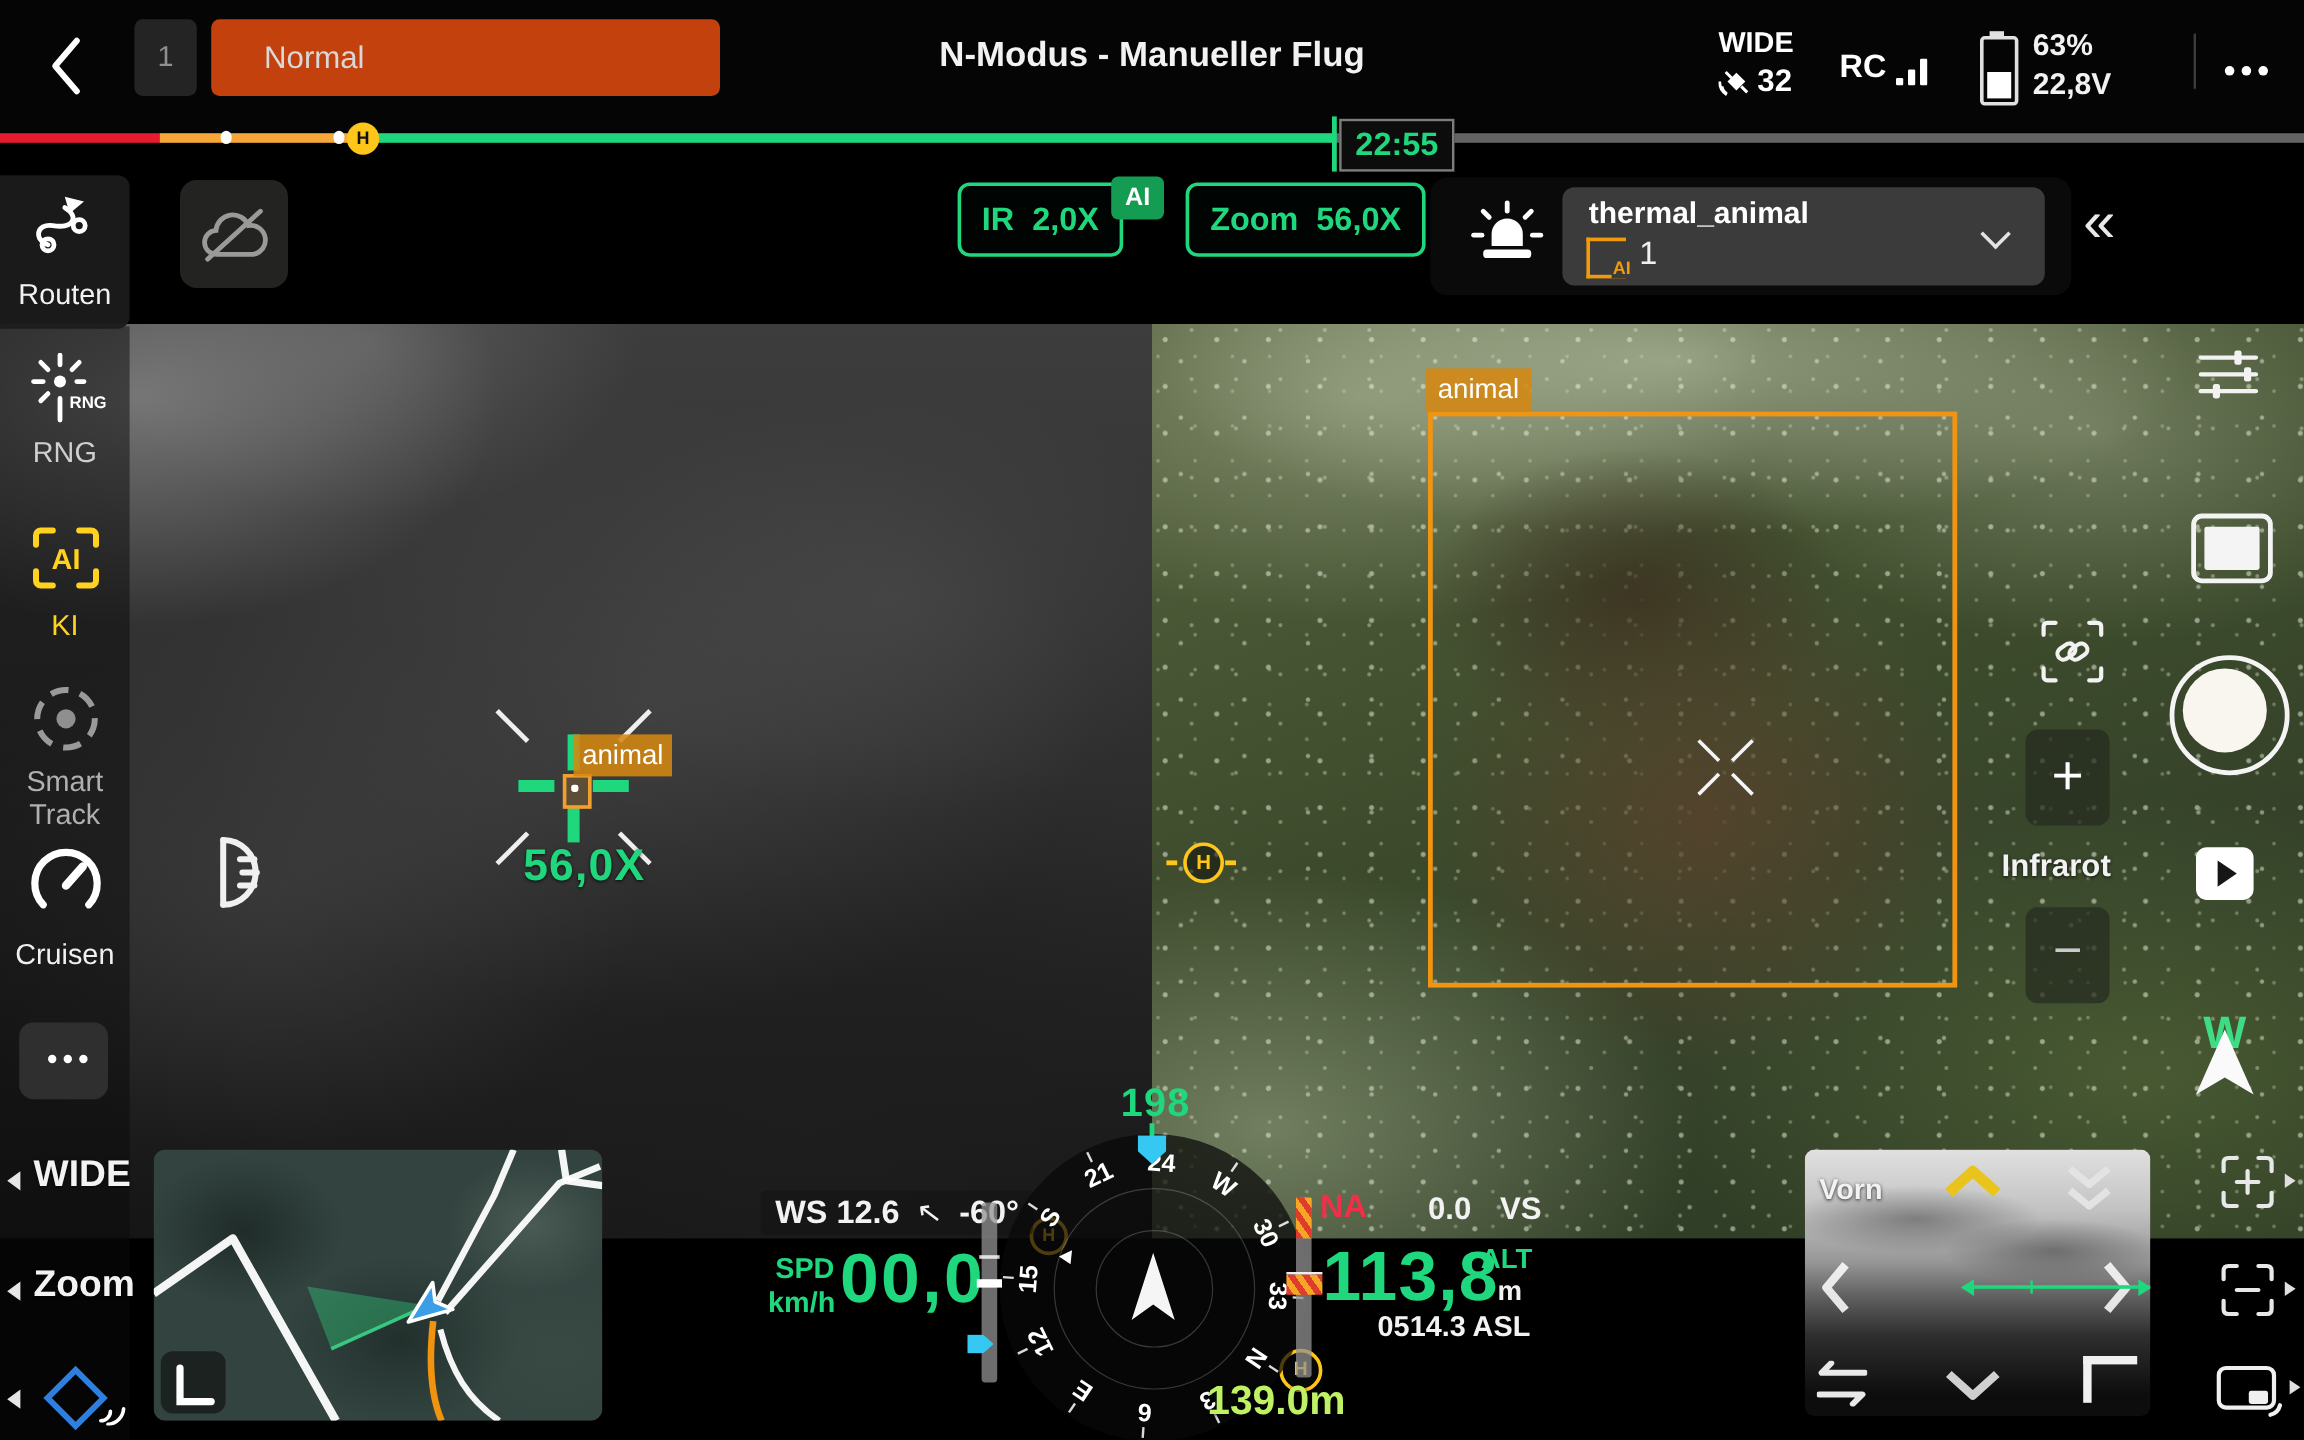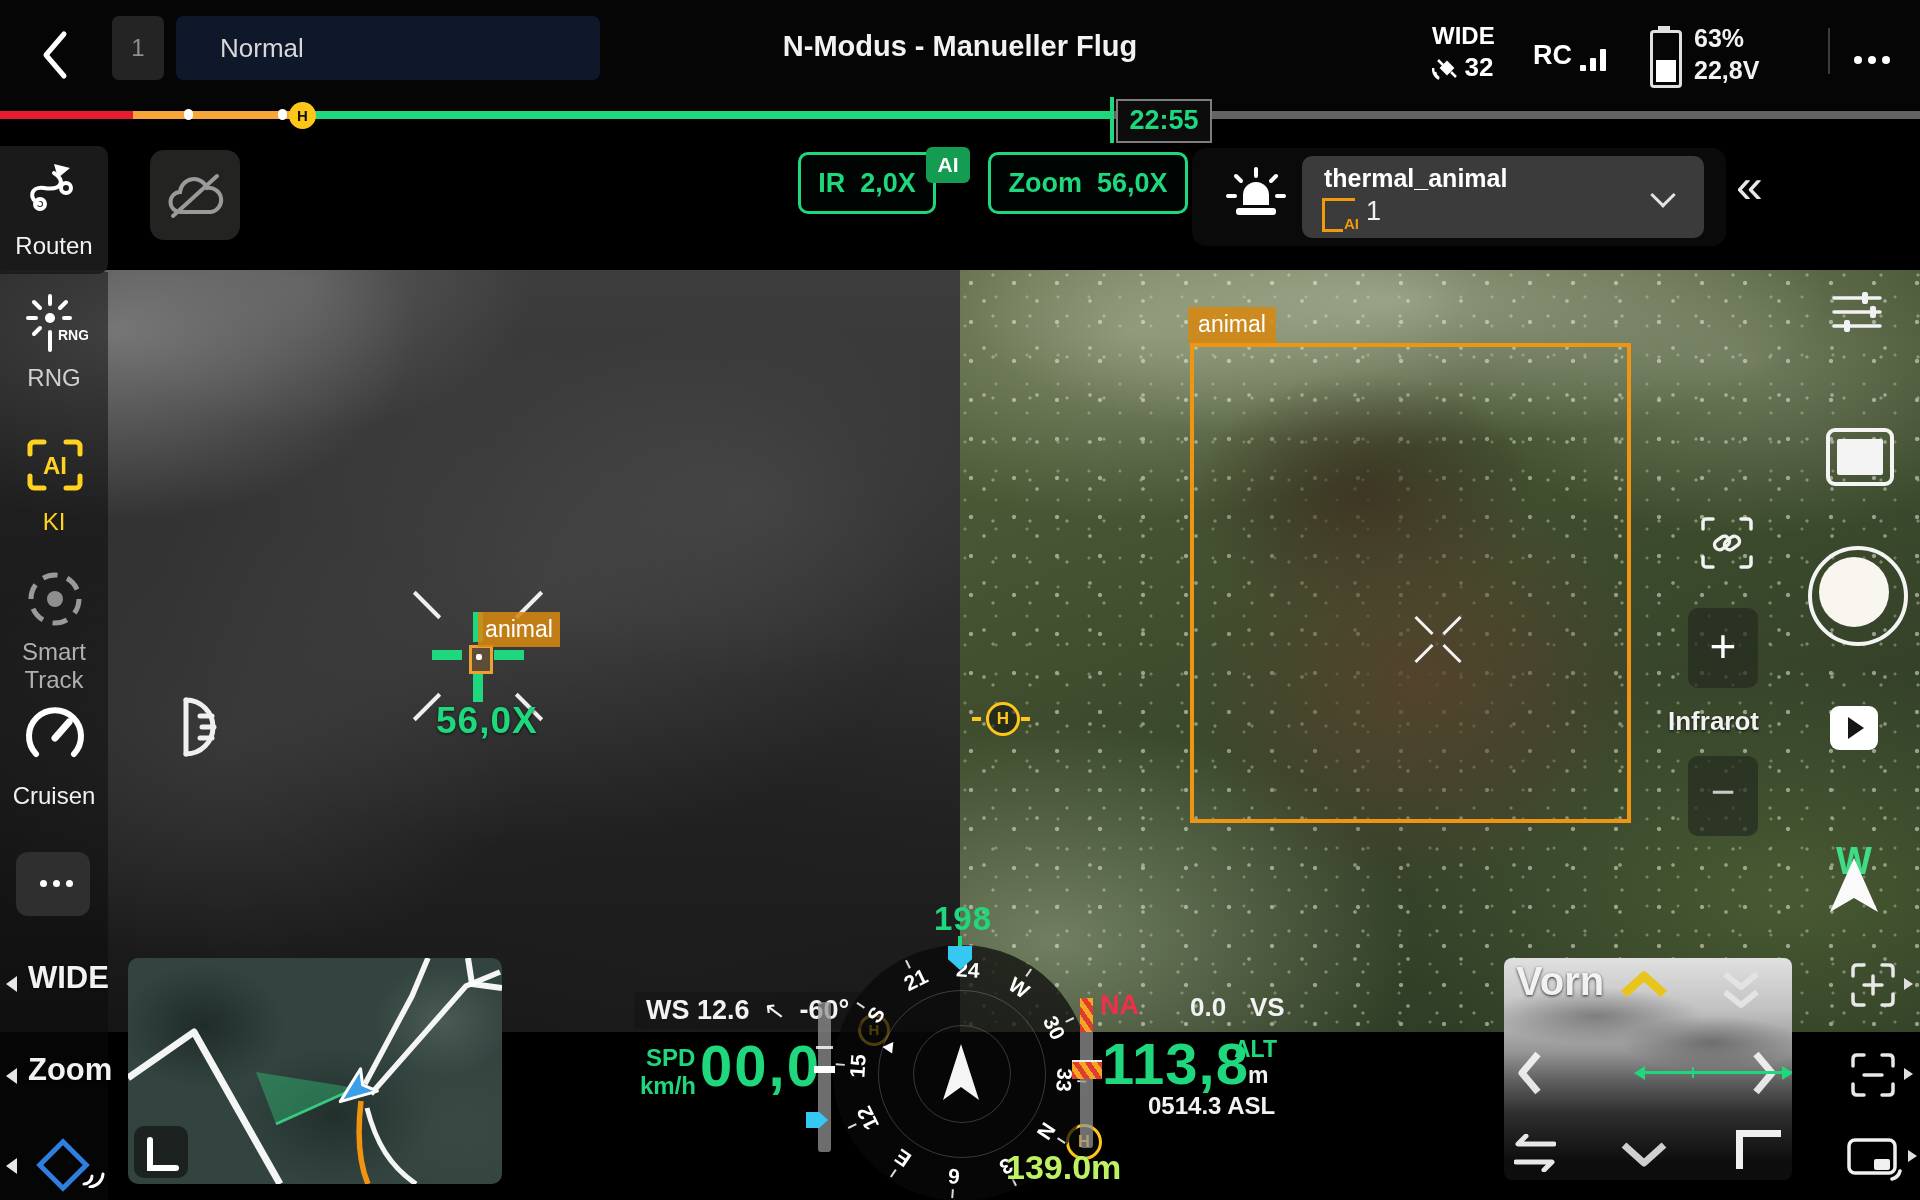--- a/index.html
+++ b/index.html
@@ -5,21 +5,21 @@
   html,body{margin:0;padding:0;background:#000;font-family:"Liberation Sans",sans-serif;}
   #app{position:relative;width:1920px;height:1200px;background:#000;overflow:hidden;}
   .abs{position:absolute;}
   .b{font-weight:bold;}
   .white{color:#f2f2f2;}
   .green{color:#1fd87d;}
   .yellow{color:#bef264;}
 
   
   #topbar{position:absolute;left:0;top:0;width:1920px;height:110px;background:#050505;z-index:30;}
-  .chip{background:#0f172a;border-radius:7px;color:#d8d8d8;}
+  .chip{background:#c2410c;border-radius:7px;color:#d8d8d8;}
   .backsvg{stroke:#fff;stroke-width:5;fill:none;stroke-linecap:round;stroke-linejoin:round;}
   .bars span{display:inline-block;background:#fff;width:6px;margin-left:4px;vertical-align:bottom;border-radius:1px;}
   .battery{width:26px;height:52px;border:3px solid #e0e0e0;border-radius:4px;position:relative;}
   .battery:before{content:"";position:absolute;left:5px;top:-7px;width:12px;height:4px;background:#e0e0e0;}
   .battery i{position:absolute;left:3px;right:3px;bottom:3px;height:22px;background:#fff;}
   .dots i{display:inline-block;width:8px;height:8px;border-radius:50%;background:#fff;margin-left:6px;}
 
   
   .tl{position:absolute;top:111px;height:8px;z-index:31;}
   .tl-dot{position:absolute;top:109px;width:9px;height:11px;border-radius:5px;background:#fff;z-index:32;}
@@ -476,21 +476,21 @@
       <line x1="148" y1="166" x2="228" y2="130" stroke="rgba(60,220,140,0.85)" stroke-width="3"></line>
       <g transform="translate(229,131) rotate(233)">
         <polygon points="0,-21 14,15 0,7 -14,15" fill="#3a9fe6" stroke="#fff" stroke-width="3" stroke-linejoin="round"></polygon>
       </g>
       <rect x="6" y="168" width="54" height="52" rx="10" fill="rgba(25,28,26,0.85)"></rect>
       <path d="M22,182 L22,210 L48,210" stroke="#fff" stroke-width="6" fill="none" stroke-linecap="round"></path>
     </svg>
   </div>
 
   <div id="fpv">
-    <div class="abs b white shadow" style="left:12px;top:1px;font-size:40px;">Vorn</div>
+    <div class="abs b white shadow" style="left:12px;top:20px;font-size:24px;">Vorn</div>
     <svg class="abs" style="left:116px;top:12px;" width="48" height="28" viewBox="0 0 48 28">
       <polyline points="4,24 24,6 44,24" stroke="#e9c41d" stroke-width="9" fill="none" stroke-linejoin="round"></polyline>
     </svg>
     <svg class="abs" style="left:216px;top:10px;" width="42" height="44" viewBox="0 0 42 44">
       <g stroke="#e3e3e3" stroke-width="6" fill="none" stroke-linejoin="round">
         <polyline points="5,6 21,19 37,6"></polyline>
           <polyline points="5,24 21,37 37,24"></polyline>
       </g>
     </svg>
     <svg class="abs" style="left:12px;top:92px;" width="28" height="46" viewBox="0 0 28 46">

